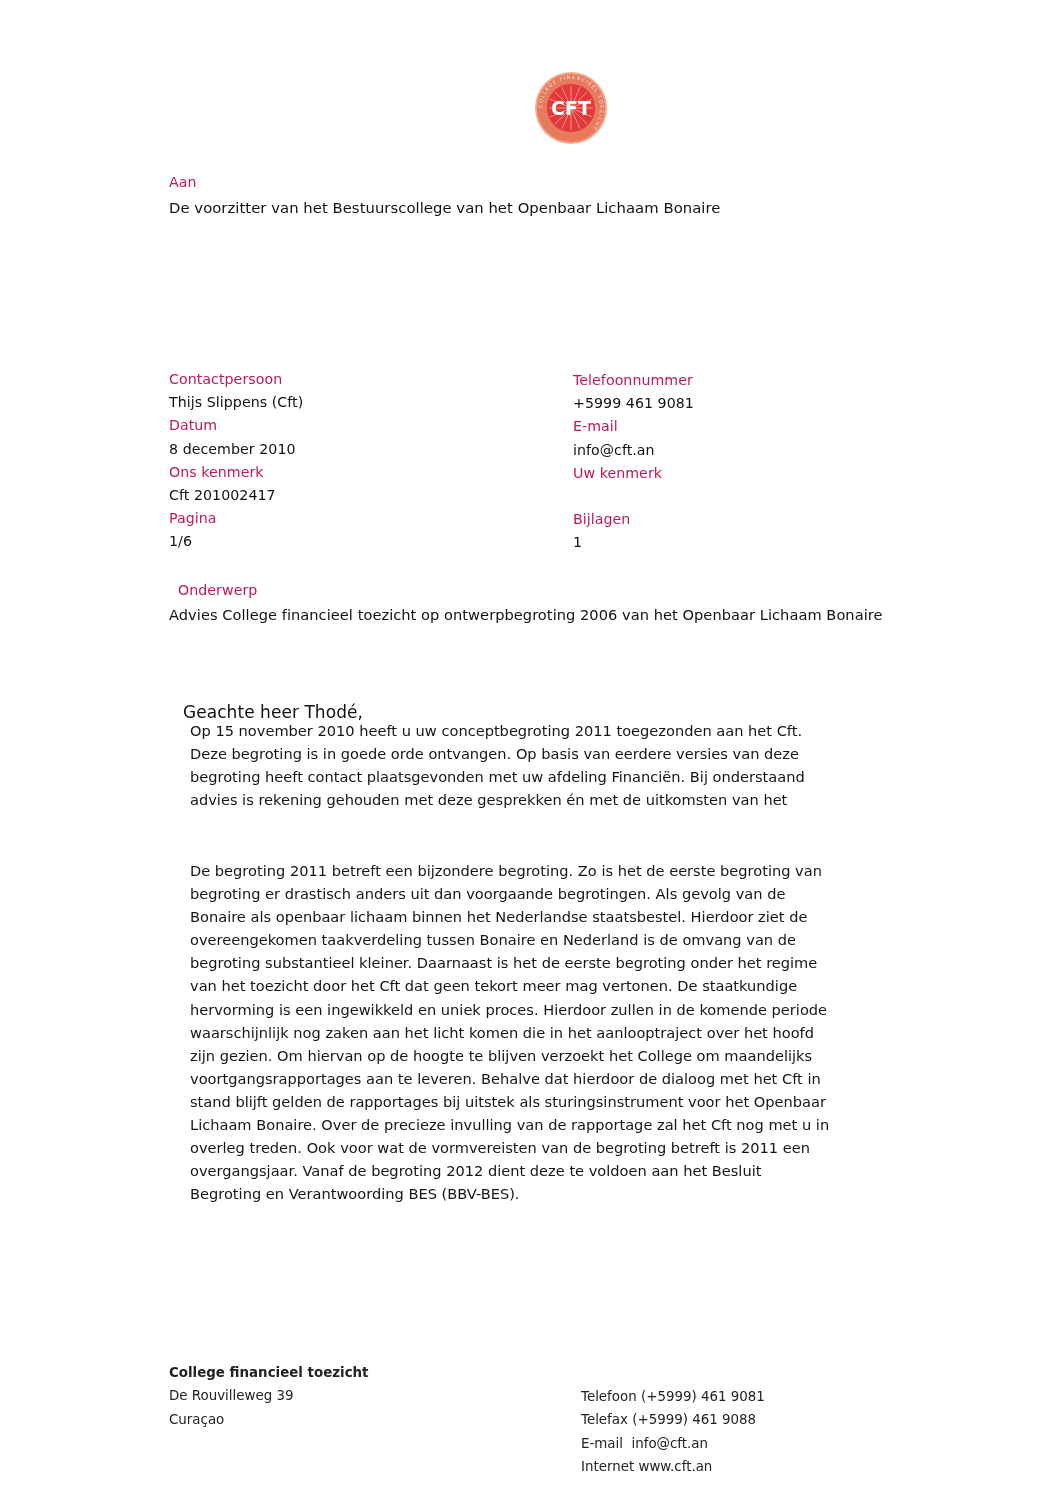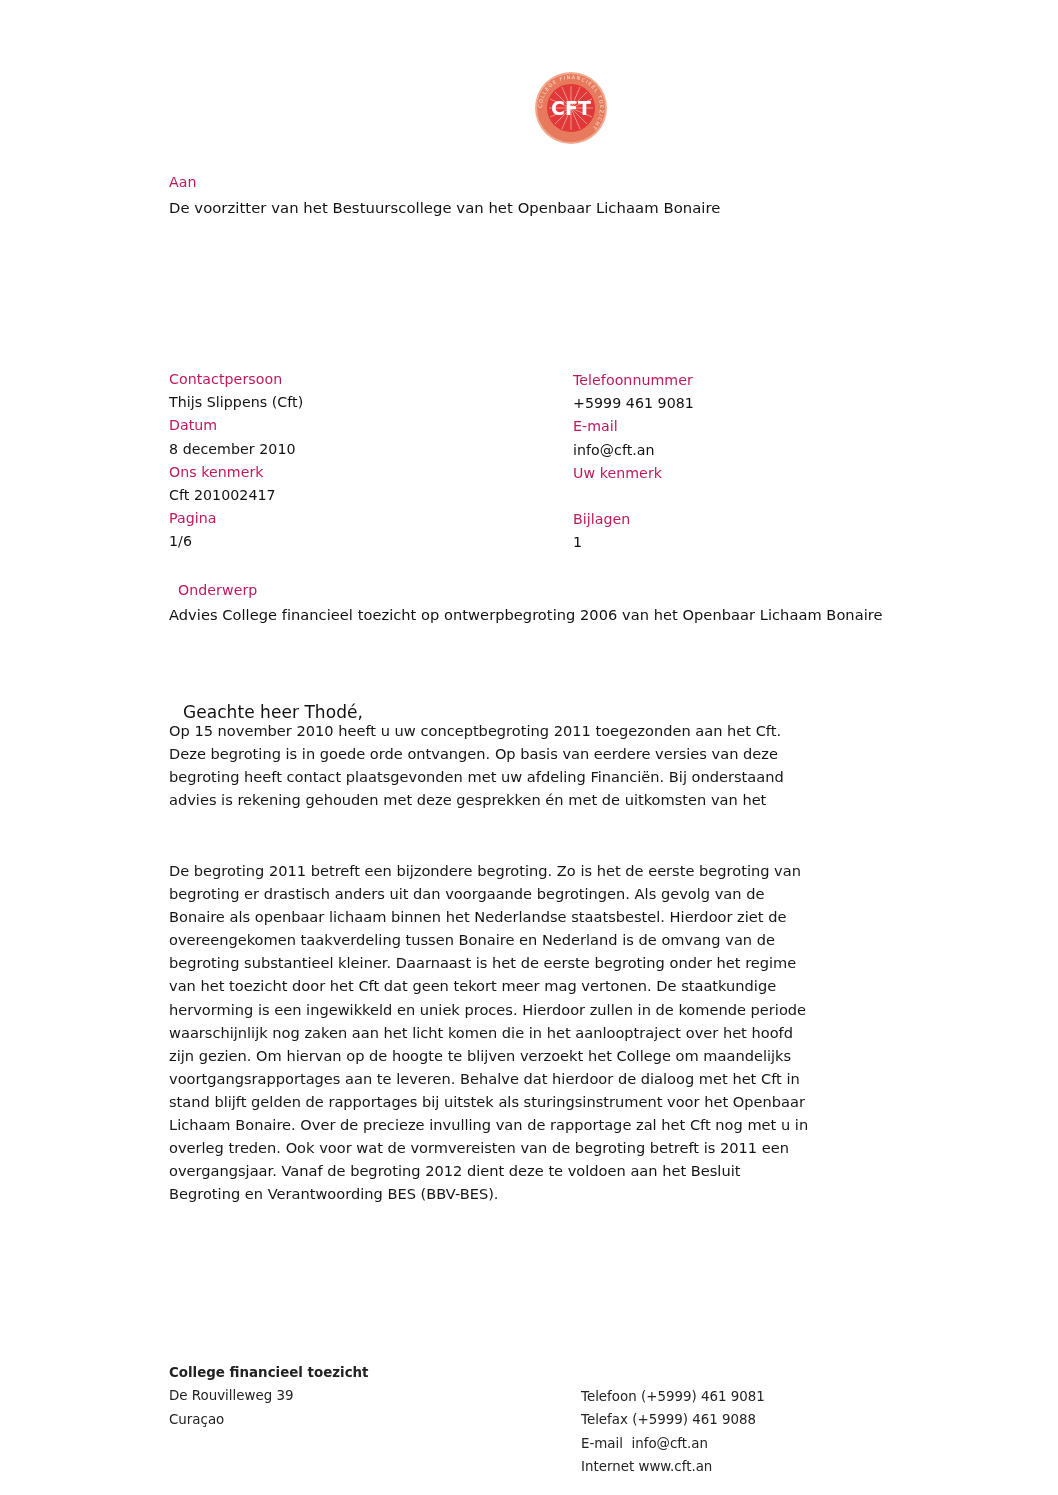--- a/index.html
+++ b/index.html
@@ -5,21 +5,21 @@
   html, body { margin: 0; padding: 0; background: #ffffff; }
   body {
     width: 1058px; height: 1495px; position: relative; overflow: hidden;
     font-family: "DejaVu Sans", sans-serif; color: #1a1a1a;
   }
   .abs { position: absolute; }
   .t { font-size: 14.2px; line-height: 23.2px; white-space: nowrap; letter-spacing: 0.05px; }
   .lbl { color: #be185d; }
   .val { color: #111; }
   .logo { left: 534px; top: 71px; width: 74px; height: 74px; }
-  .para { font-size: 14.6px; line-height: 23.1px; white-space: nowrap; color: #151515; }
+  .para { font-size: 14.6px; line-height: 23.1px; white-space: nowrap; color: #151515; margin-left: 21px; }
   .para div { height: 23.1px; }
   .foot { font-size: 13.4px; line-height: 23.3px; white-space: nowrap; color: #222; }
   .bold { font-weight: bold; }
 </style>
 </head>
 <body>
 
 <div class="abs logo">
   <svg width="74" height="74" viewBox="0 0 74 74">
     <defs>

